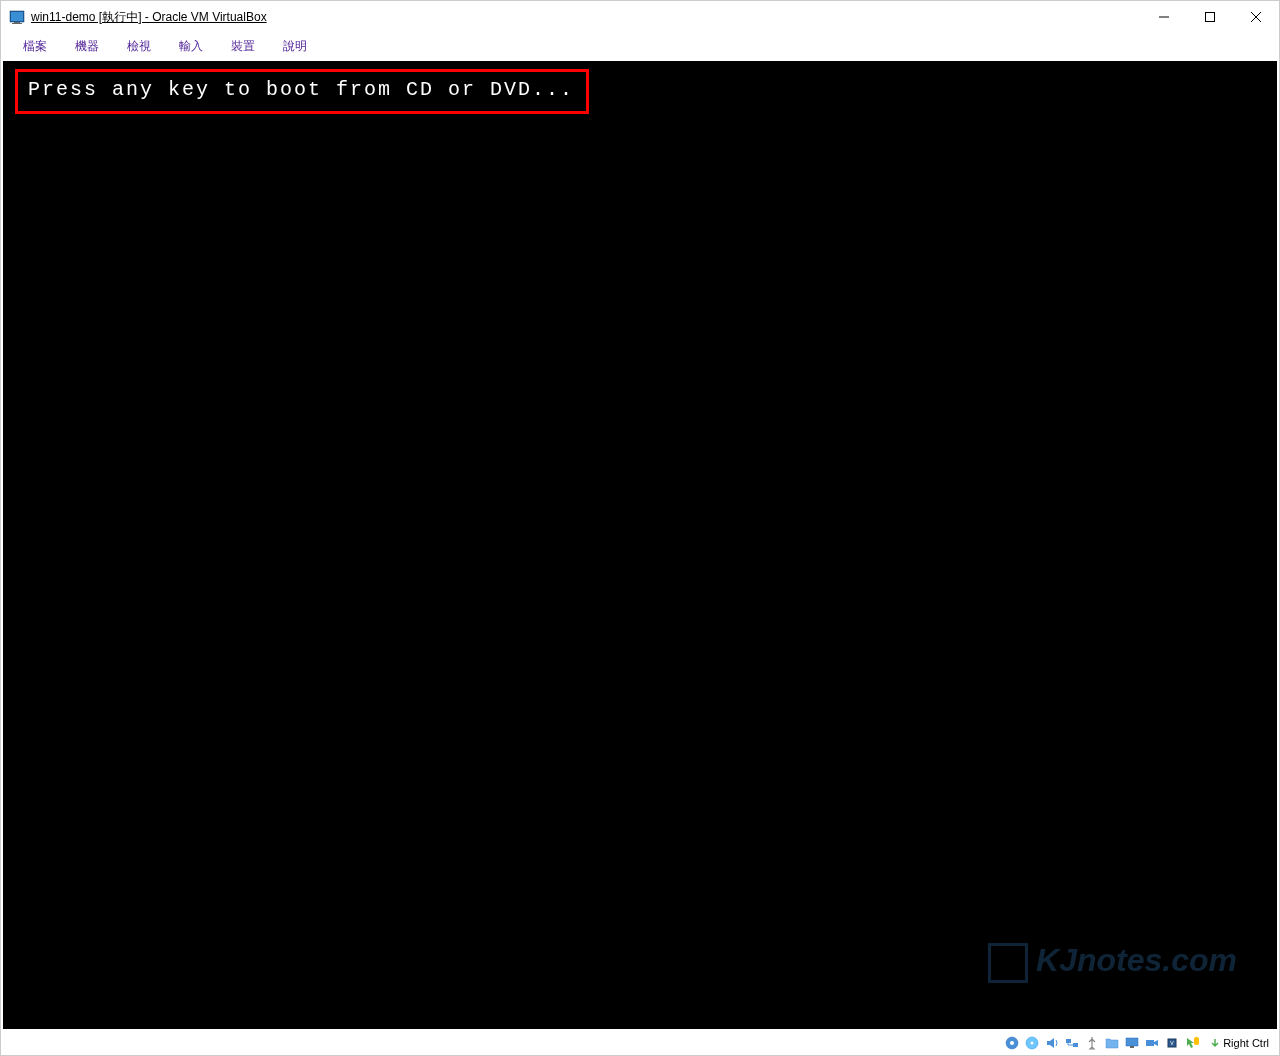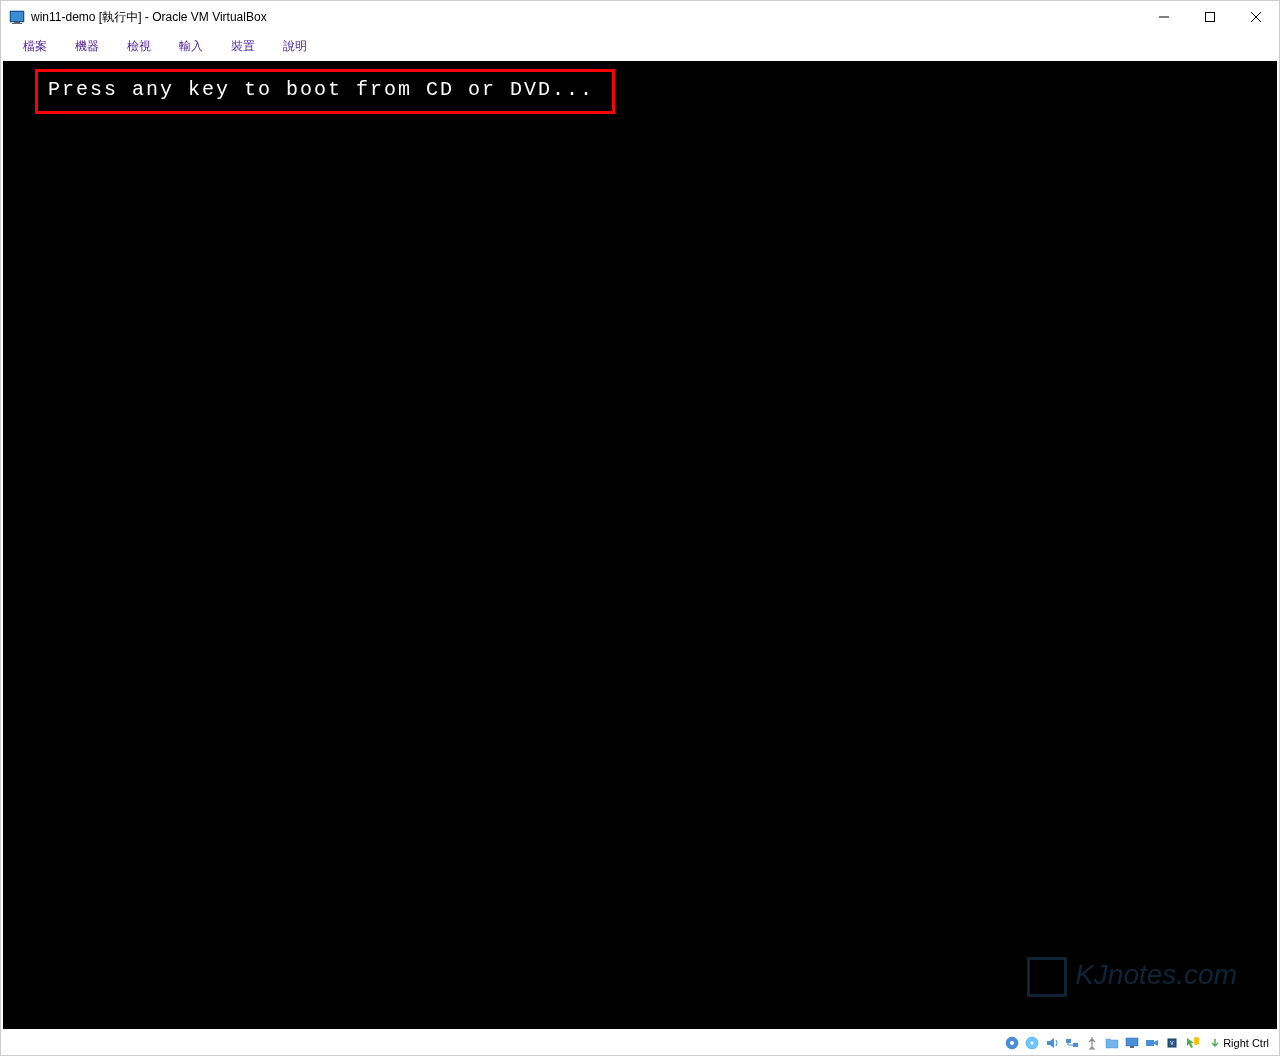--- a/index.html
+++ b/index.html
@@ -39,20 +39,21 @@
       margin-right: 6px;
       display: inline-flex;
       align-items: center;
       justify-content: center;
     }
     
     .title-text {
       font-size: 12px;
       color: #000;
       flex: 1;
+      text-decoration: underline;
     }
     
     .window-controls {
       display: flex;
       height: 100%;
     }
     
     .win-btn {
       width: 46px;
       height: 100%;
@@ -86,22 +87,21 @@
       border: 2px solid #fff;
       border-top: 2px solid #fff;
       border-bottom: 2px solid #fff;
     }
     
     .boot-highlight {
       position: absolute;
       top: 8px;
       left: 12px;
       border: 3px solid #ff0000;
-      padding: 6px 18px 10px 10px;
-      margin-left: 20px;
+      padding: 6px 12px 10px 10px;
     }
     
     .boot-message {
       font-family: "Consolas", "Courier New", monospace;
       color: #fff;
       font-size: 20px;
       letter-spacing: 2px;
       white-space: pre;
     }
     
@@ -135,26 +135,27 @@
       color: #000;
       padding: 0 6px;
       display: flex;
       align-items: flex-end;
       gap: 2px;
     }
     
     .watermark {
       position: absolute;
       right: 40px;
-      bottom: 32px;
-      font-size: 28px;
+      bottom: 46px;
+      font-size: 32px;
       color: rgba(50, 120, 180, 0.3);
       font-family: sans-serif;
       pointer-events: none;
       font-style: italic;
+      font-weight: bold;
     }
     
     .watermark-icon {
       display: inline-block;
       width: 40px;
       height: 40px;
       border: 3px solid rgba(50, 120, 180, 0.3);
       vertical-align: middle;
       margin-right: 8px;
       position: relative;

